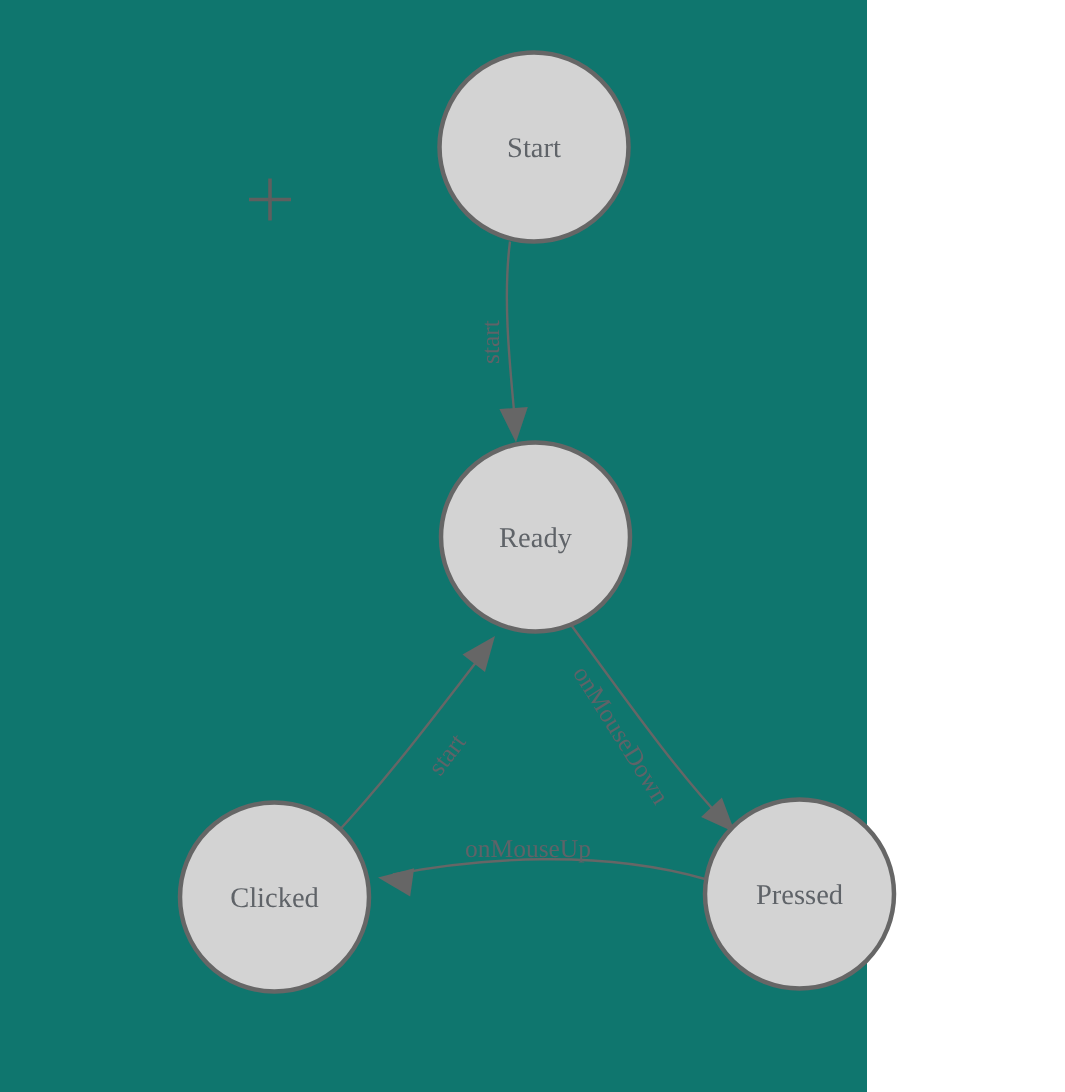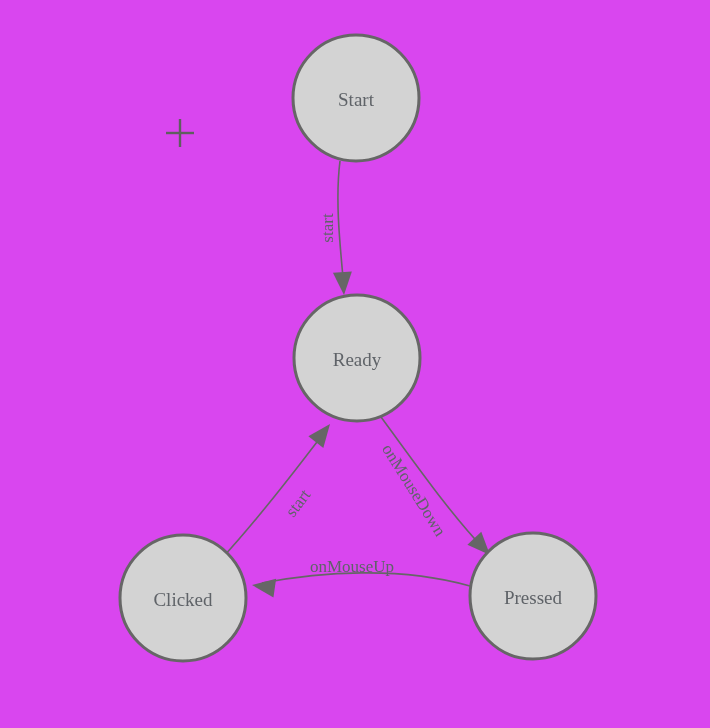--- a/index.html
+++ b/index.html
@@ -8,23 +8,23 @@
     background: #ffffff;
   }
   body {
     width: 710px;
     height: 728px;
     overflow: hidden;
     font-family: "Liberation Serif", "DejaVu Serif", serif;
   }
   #canvas-root {
     position: relative;
-    width: 710px;
+    width: 578px;
     height: 728px;
-    background: #d946ef;
+    background: #0f766e;
   }
   svg.diagram {
     display: block;
     width: 710px;
     height: 728px;
   }
   .node-circle {
     fill: #d3d3d3;
     stroke: #666666;
     stroke-width: 3;

